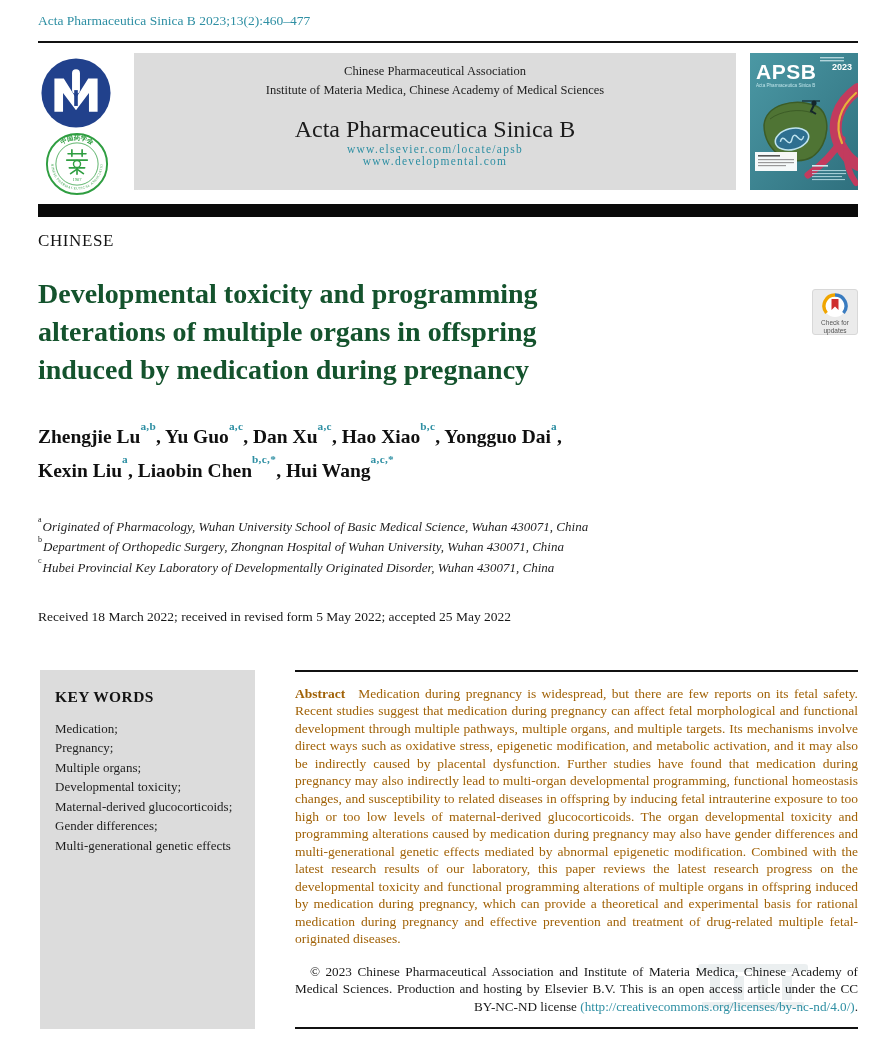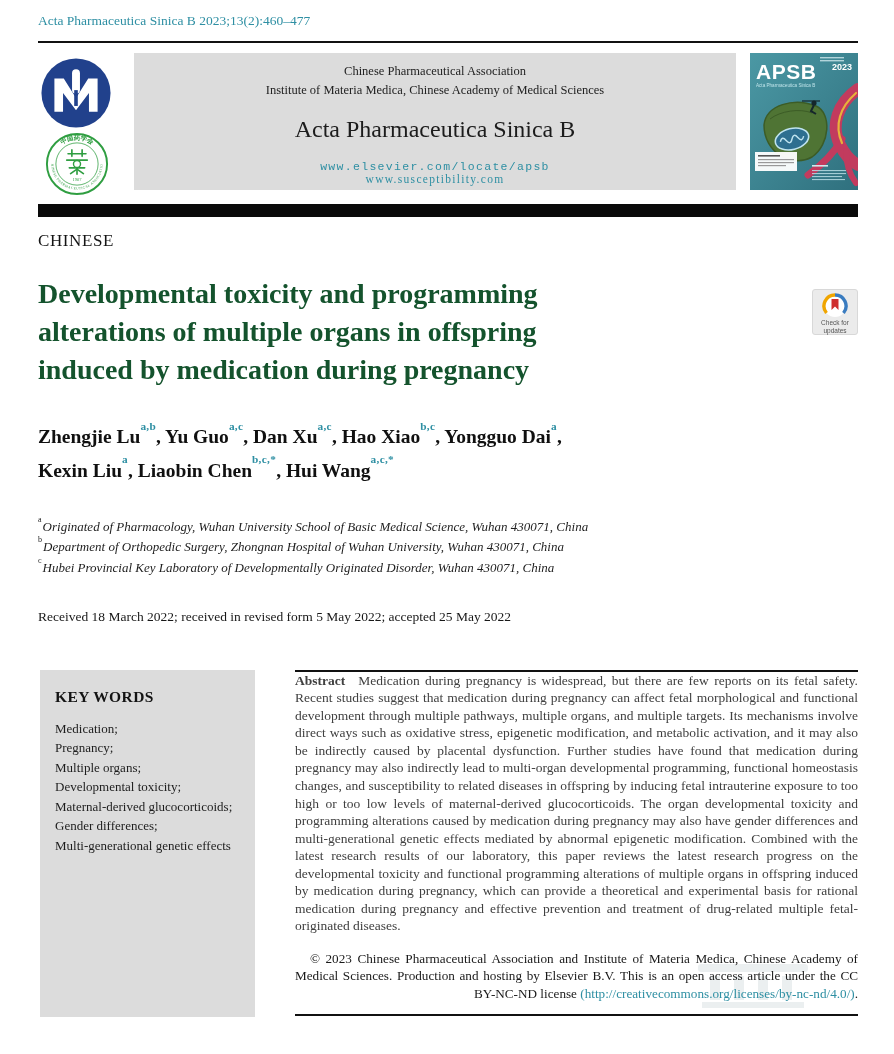--- a/index.html
+++ b/index.html
@@ -14,21 +14,21 @@
 
   
   .masthead { display:flex; margin-top:10px; height:140px; align-items:flex-start; }
   .logos { width:92px; height:140px; flex:none; }
   .imm-logo { display:block; width:72px; height:72px; margin:4px 0 0 2px; }
   .cpa-seal { display:block; width:64px; height:64px; margin:3px 0 0 7px; }
   .mast-box { flex:none; width:602px; height:137px; margin-left:4px; background:#dcdcdc; text-align:center; padding-top:9px; }
   .org-line { font-size:12.5px; line-height:1.55; color:#222; }
   .journal-name { font-size:24px; margin-top:15px; color:#1c1c1c; }
   .mast-url { display:block; font-size:11.5px; letter-spacing:1.3px; color:#2E8FA3; text-decoration:none; }
-  .mast-url.first { margin-top:17px;font-family:Liberation Mono, monospace; }
+  .mast-url.first { margin-top:0; }
   .cover { flex:none; width:108px; height:137px; margin-left:auto; }
 
   
   .rule-thick { height:13px; background:#0a0a0a; margin-top:11px; }
   .review { margin-top:14px; font-size:17px; letter-spacing:0.6px; color:#141414; }
 
   
   .title-row { position:relative; margin-top:24px; }
   h1.title { font-size:28px; font-weight:bold; line-height:1.36; white-space:pre-line; color:#14532d; width:700px; }
   .badge { position:absolute; right:0; top:14px; width:46px; height:46px; background:#ebebeb; border:1px solid #d8d8d8; border-radius:3px; text-align:center; padding-top:3px; cursor:pointer; }
@@ -47,21 +47,21 @@
   .history { margin-top:31px; font-size:13.5px; color:#181818; }
 
   
   .columns { display:flex; margin-top:45px; }
   .kw-box { flex:none; width:215px; min-height:347px; background:#dcdcdc; padding:18px 14px 0 15px; margin-left:2px; }
   .kw-heading { font-size:15.5px; font-weight:bold; letter-spacing:0.4px; color:#141414; }
   .kw-list { list-style:none; margin-top:13px; }
   .kw-list li { font-size:13px; line-height:1.5; color:#1d1d1d; padding-left:13px; text-indent:-13px; }
   .main-col { flex:1; margin-left:40px; position:relative; }
   .abs-rule { height:2px; background:#111; }
-  .abstract { font-size:13.5px; line-height:1.3; text-align:justify; color:#404040; position:relative; z-index:1; }
+  .abstract { margin-top:13px; font-size:13.5px; line-height:1.3; text-align:justify; color:#a16207; position:relative; z-index:1; }
   .abstract .abs-label { font-weight:bold; margin-right:13px; }
   .copyright { margin-top:15px; font-size:13.2px; line-height:1.32; text-align:justify; text-align-last:right; -moz-text-align-last:right; text-indent:15px; color:#191919; position:relative; z-index:1; }
   .copyright .cc-link { color:#2E8FA3; text-decoration:none; }
   .rule-bottom { height:2px; background:#111; margin-top:12px; }
 
   .watermark { position:absolute; right:40px; top:290px; opacity:0.13; z-index:0; }
 </style>
 </head>
 <body>
 
@@ -108,21 +108,21 @@
           </g>
           <text x="50" y="76" font-size="7" fill="#2f9e41" text-anchor="middle">1907</text>
         </svg>
       </div>
 
       <div class="mast-box">
         <div class="org-line">Chinese Pharmaceutical Association</div>
         <div class="org-line">Institute of Materia Medica, Chinese Academy of Medical Sciences</div>
         <div class="journal-name">Acta Pharmaceutica Sinica B</div>
         <a href="#" class="mast-url first">www.elsevier.com/locate/apsb</a>
-        <a href="#" class="mast-url">www.susceptibility.com</a>
+        <a href="#" class="mast-url">www.developmental.com</a>
       </div>
 
       <svg class="cover" viewBox="0 0 108 137">
         <defs>
           <linearGradient id="covbg" x1="0" y1="0" x2="1" y2="1">
             <stop offset="0" stop-color="#4b98a4"></stop>
             <stop offset="1" stop-color="#2f707e"></stop>
           </linearGradient>
         </defs>
         <rect x="0" y="0" width="108" height="137" fill="url(#covbg)"></rect>

